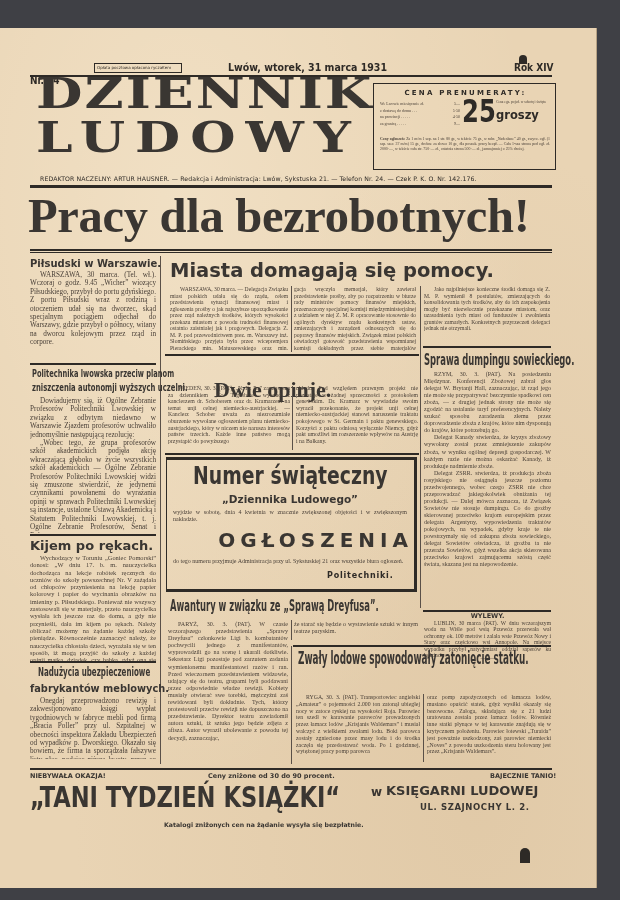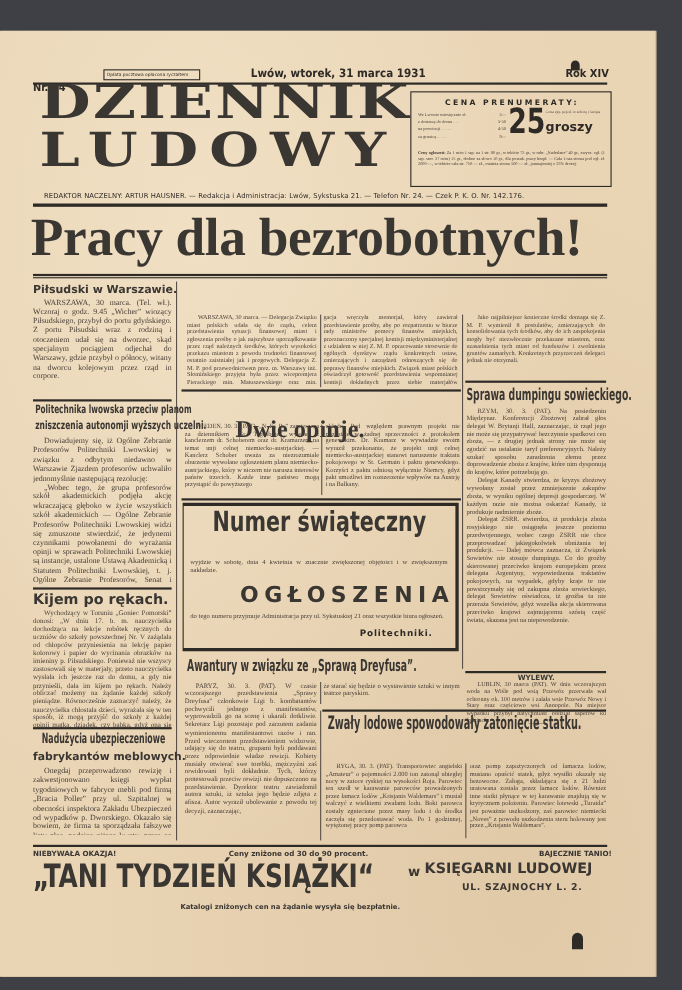--- a/index.html
+++ b/index.html
@@ -93,20 +93,21 @@
       <p>Wychodzący w Toruniu „Goniec Pomorski” donosi: „W dniu 17. b. m. nauczycielka dochodząca na lekcje robótek ręcznych do uczniów do szkoły powszechnej Nr. V zażądała od chłopców przyniesienia na lekcję papier kolorowy i papier do wycinania obrazków na imieniny p. Piłsudskiego. Ponieważ nie wszyscy zastosowali się w materjały, przeto nauczycielka wysłała ich jeszcze raz do domu, a gdy nie przynieśli, dała im kijem po rękach. Należy obliczać możemy na żądanie każdej szkoły pieniądze. Równocześnie zaznaczyć należy, że nauczycielka chłostała dzieci, wyrażała się w ten sposób, iż mogą przyjść do szkoły z każdej opinji matka, dziadek, czy babka, gdyż ona się nikogo nie boi. Fakt ten jest godny napiętnowania. Przypuszczać należy, że władze przełożone zbadają tę sprawę i zarządzą co należy”.</p>
     </div>
   <div class="rule" style="left:30px;top:633px;width:126px;height:1.5px;"></div>
 
   <div class="abs cond-head" style="left:38px;top:636px;font-size:11px;transform:scale(0.72,1.15);">Nadużycia ubezpieczeniowe</div>
   <div class="abs sans-head" style="left:30px;top:655px;font-size:9.8px;">fabrykantów meblowych.</div>
   <div class="abs body" style="left:30px;top:669px;width:126px;height:62px;">
       <p>Onegdaj przeprowadzono rewizję i zakwestjonowano księgi wypłat tygodniowych w fabryce mebli pod firmą „Bracia Poller” przy ul. Szpitalnej w obecności inspektora Zakładu Ubezpieczeń od wypadków p. Dworskiego. Okazało się bowiem, że firma ta sporządzała fałszywe listy płac, podając niższe kwoty, przez co naraziła Zakład Ubezpieczeń na straty, sięgające około 2.500 zł.</p>
     </div>
 
+  <div class="abs sans-head" style="left:170px;top:231px;font-size:19.5px;">Miasta domagają się pomocy.</div>
   <div class="abs body" style="left:170px;top:258px;width:118px;height:65px;font-size:5.6px;line-height:6.5px;">
       <p>WARSZAWA, 30 marca. — Delegacja Związku miast polskich udała się do rządu, celem przedstawienia sytuacji finansowej miast i zgłoszenia prośby o jak najszybsze uporządkowanie przez rząd należnych środków, których wysokości przekazu miastom z powodu trudności finansowej ostatnio zaistniałej jak i progowych. Delegacja Z. M. P. pod przewodnictwem prez. m. Warszawy inż. Słomińskiego przyjęta była przez wicepremjera Pieracki­ego min. Matuszewskiego oraz min. Składkowskiego. Dele-</p>
     </div>
   <div class="vline" style="left:291px;top:258px;height:66px;"></div>
   <div class="abs body" style="left:294px;top:258px;width:122px;height:65px;font-size:5.6px;line-height:6.5px;">
       <p style="text-indent:0;">gacja wręczyła memorjał, który zawierał przedstawienie prośby, aby po rozpatrzeniu w biurze rady ministrów pomocy finansów miejskich, przeznaczony specjalnej komisji międzyministerjalnej z udziałem w niej Z. M. P. opracowanie stosownie do ogólnych dyrektyw rządu konkretnych ustaw, zmierzających i zarządzeń odnoszących się do poprawy finansów miejskich. Związek miast polskich oświadczył gotowość przedstawienia wspomnianej komisji dokładnych przez siebie materjałów źródłowych, oraz konkretnych szczegółowych wniosków.</p>
     </div>
   <div class="vline" style="left:420px;top:258px;height:66px;"></div>
   <div class="abs body" style="left:424px;top:258px;width:126px;height:56px;font-size:5.6px;line-height:6.5px;">
       <p>Jako najpilniejsze konieczne środki domaga się Z. M. P. wymienił 8 postulatów, zmierzających do konsolidowania tych środków, aby do ich zaspokojenia mogły być niezwłocznie przekazane miastom, oraz uzasadnienia tych miast od funduszów i zwolnienia gruntów zamarłych. Konkretnych przyrzeczeń delegaci jednak nie otrzymali.</p>
@@ -121,20 +122,21 @@
   <div class="vline" style="left:292px;top:358px;height:64px;"></div>
   <div class="abs body" style="left:296px;top:357px;width:122px;height:66px;font-size:5.8px;line-height:6.6px;">
       <p style="text-indent:0;">układu. Pod względem prawnym projekt nie pozostaje w żadnej sprzeczności z protokołem genewskim. Dr. Kramarz w wywiadzie swoim wyraził przekonanie, że projekt unji celnej niemiecko-austrjackiej stanowi naruszenie traktatu pokojowego w St. Germain i paktu genewskiego. Korzyści z paktu odniosą wyłącznie Niemcy, gdyż pakt umożliwi im rozszerzenie wpływów na Austrję i na Bałkany.</p>
     </div>
   <div class="rule" style="left:165px;top:425px;width:254px;height:1.5px;"></div>
 
   <div class="abs" style="left:166px;top:429px;width:251px;height:135px;border:3px solid #2e2a26;border-left-width:1.5px;box-sizing:border-box;">
     <div class="abs" style="left:0;top:1px;width:246px;text-align:center;">
       <span class="cond-head" style="display:inline-block;font-size:22px;transform:scale(0.95,1.15);transform-origin:center top;">Numer świąteczny</span>
     </div>
+    <div class="abs sans-head" style="left:0;top:33px;width:246px;text-align:center;font-size:10.5px;">„Dziennika Ludowego”</div>
     <div class="abs body" style="left:6px;top:49px;width:234px;font-size:6px;line-height:7px;">
         <p style="text-indent:0;">wyjdzie w sobotę, dnia 4 kwietnia w znacznie zwiększonej objętości i w zwiększonym nakładzie.</p>
       </div>
     <div class="abs sans-head" style="left:0;top:68px;width:246px;text-align:right;font-size:20px;letter-spacing:5px;">OGŁOSZENIA</div>
     <div class="abs body" style="left:6px;top:98px;width:234px;font-size:6px;line-height:7px;">
         <p style="text-indent:0;">do tego numeru przyjmuje Administracja przy ul. Sykstuskiej 21 oraz wszystkie biura ogłoszeń.</p>
       </div>
     <div class="abs" style="left:160px;top:111px;font-family:'DejaVu Sans',sans-serif;font-weight:bold;font-size:8px;letter-spacing:0.8px;color:#2e2a26;">Politechniki.</div>
   </div>
 

